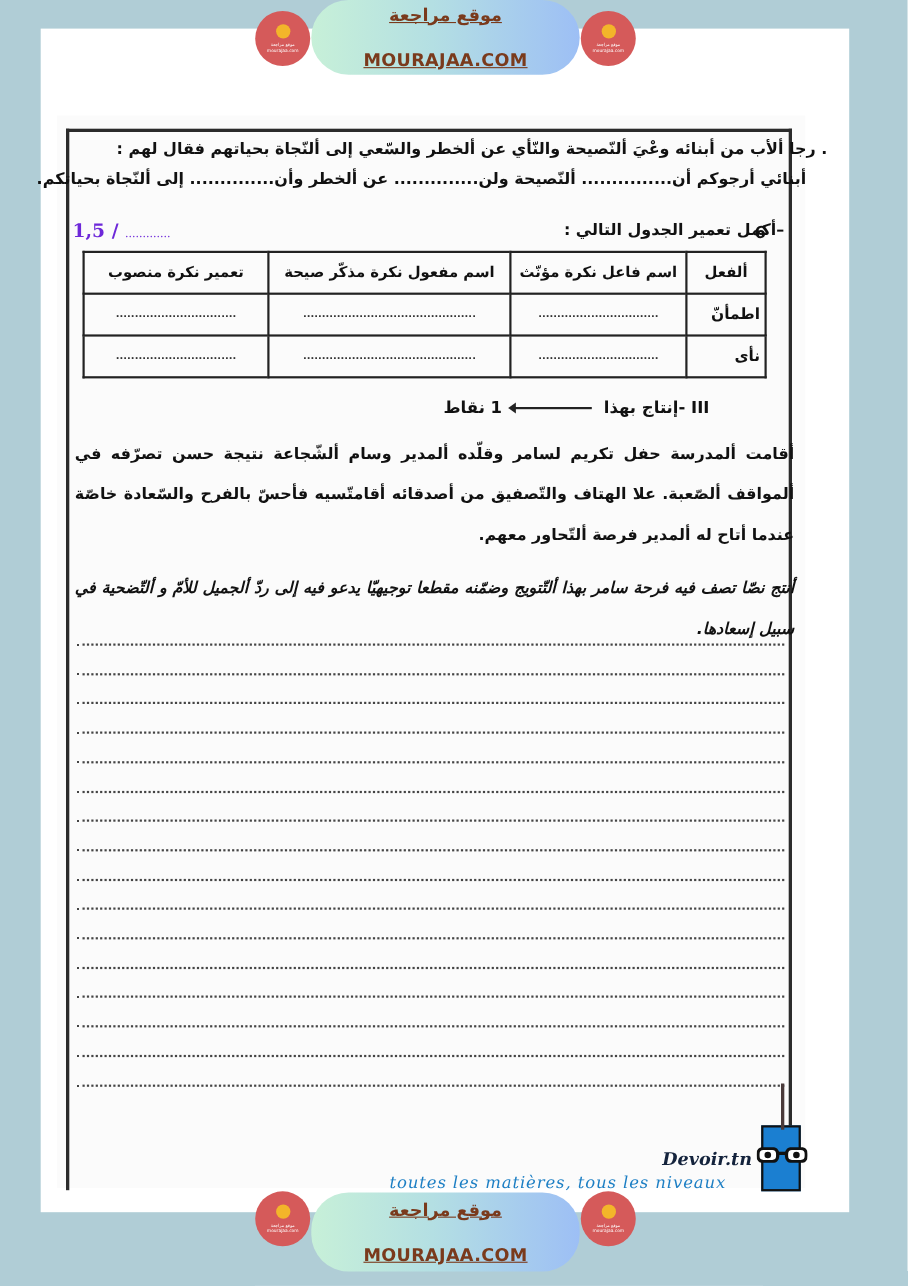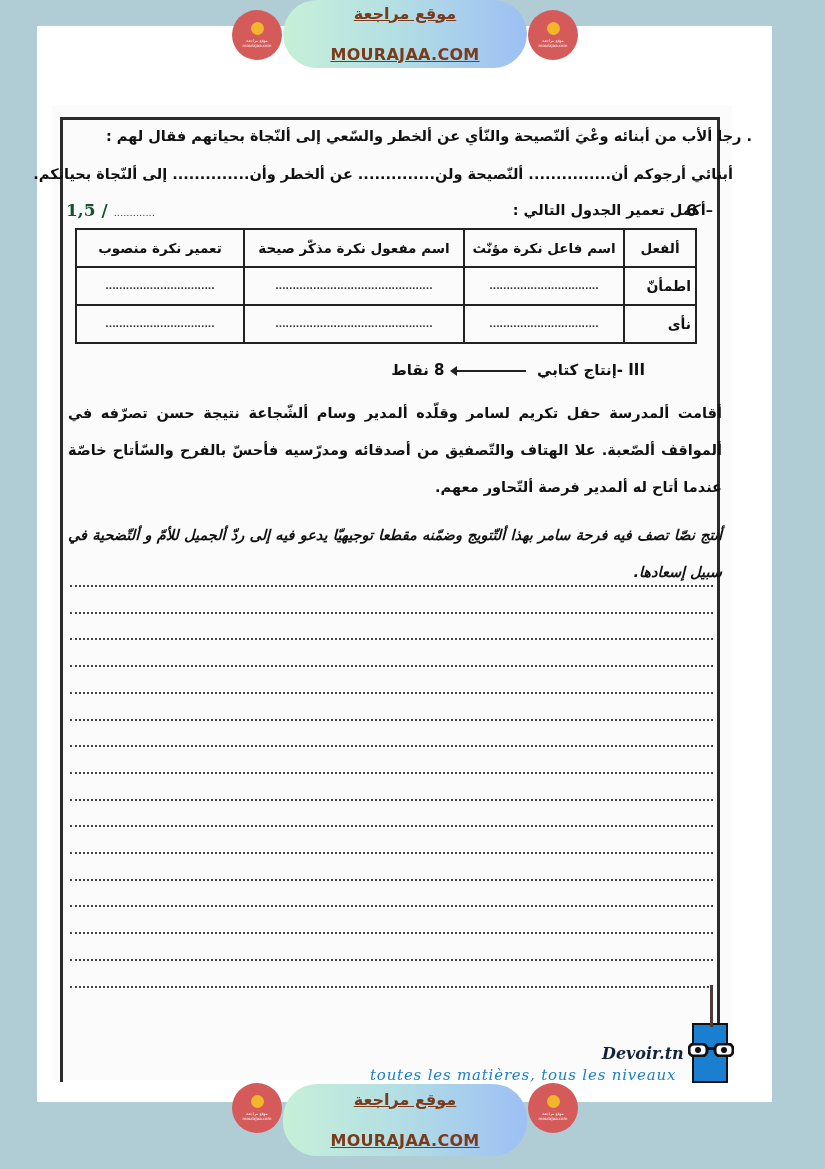--- a/index.html
+++ b/index.html
@@ -10,38 +10,38 @@
   .banner .ar{font-family:"DejaVu Sans",sans-serif;font-weight:bold;font-size:16px;color:#7a3a1c;text-decoration:underline;line-height:20px;direction:rtl;text-align:right;}
   .banner .en{font-family:"DejaVu Sans",sans-serif;font-weight:bold;font-size:16px;color:#7a3a1c;text-decoration:underline;line-height:20px;letter-spacing:0.3px;margin-top:21px;}
   .badge{position:absolute;width:50px;height:50px;border-radius:50%;background:#d55a5a;display:flex;flex-direction:column;align-items:center;justify-content:center;}
   .badge .dot{width:13px;height:13px;border-radius:50%;background:#f3b52a;margin-bottom:3px;}
   .badge .txt{font-size:4px;color:#fff;line-height:5px;text-align:center;}
   
   .scan{position:absolute;left:52px;top:105px;width:680px;height:975px;background:#fbfbfb;}
   .frame{position:absolute;left:60px;top:117px;width:660px;height:965px;border:3px solid #2b2b2b;border-bottom:none;box-sizing:border-box;}
   .line{position:absolute;direction:rtl;font-family:"DejaVu Sans",sans-serif;font-weight:bold;color:#111;white-space:nowrap;}
   .l1{right:73px;top:128px;font-size:14.5px;}
-  .l2{right:92px;top:166px;font-size:14.5px;}
+  .l2{right:92px;top:155px;font-size:14.5px;}
   .l3{right:112px;top:202px;font-size:14.5px;}
   .qnum{position:absolute;left:686px;top:202px;font-size:15px;font-weight:bold;color:#111;}
-  .score{position:absolute;left:66px;top:200px;font-family:"DejaVu Serif",serif;font-weight:bold;font-size:17px;color:#14532d;}
+  .score{position:absolute;left:66px;top:200px;font-family:"DejaVu Serif",serif;font-weight:bold;font-size:17px;color:#6d28d9;}
   .score .dots{font-size:10px;font-weight:normal;letter-spacing:0;}
   table.grid{position:absolute;left:75px;top:228px;width:622px;height:116px;border-collapse:collapse;direction:rtl;}
   table.grid td,table.grid th{border:2px solid #222;text-align:center;font-weight:bold;font-size:13.5px;color:#111;padding:0 4px;}
   table.grid th{height:36px;}
   table.grid td.fill{font-size:9px;letter-spacing:0;color:#333;}
   table.grid td.verb{font-size:14px;text-align:right;}
   .sec3{position:absolute;right:180px;top:361px;font-weight:bold;font-size:15px;direction:rtl;color:#111;}
   .sec3 .arrow{display:inline-block;width:70px;height:2px;background:#222;vertical-align:middle;margin:0 6px;position:relative;}
   .sec3 .arrow:before{content:"";position:absolute;left:-6px;top:-4px;border-right:7px solid #222;border-top:5px solid transparent;border-bottom:5px solid transparent;}
   .para{position:absolute;left:68px;right:103px;direction:rtl;text-align:justify;text-align-last:right;font-weight:bold;font-size:14.5px;color:#111;line-height:37px;}
   .p1{top:395px;}
   .p2{top:517px;font-style:italic;}
   .dotline{position:absolute;left:70px;width:643px;border-bottom:2px dotted #444;height:0;}
-  .watermark{position:absolute;left:370px;top:1066px;font-family:"DejaVu Serif",serif;font-style:italic;font-size:15px;color:#1d7fc4;letter-spacing:0.8px;}
+  .watermark{position:absolute;left:354px;top:1066px;font-family:"DejaVu Serif",serif;font-style:italic;font-size:15px;color:#1d7fc4;letter-spacing:0.8px;}
   .devoir{position:absolute;left:602px;top:1044px;font-family:"DejaVu Serif",serif;font-style:italic;font-weight:bold;font-size:16px;color:#14233c;}
   .book{position:absolute;left:692px;top:1023px;width:36px;height:60px;background:#1b7fd1;border:2px solid #111;box-sizing:border-box;}
   .book .glasses{position:absolute;left:-6px;top:18px;width:46px;height:14px;}
   .book .pin{position:absolute;left:16px;top:-40px;width:3px;height:42px;background:#4a3a3a;}
 </style>
 </head>
 <body>
 
 <div class="page"></div>
 
@@ -87,26 +87,26 @@
   <tr>
     <td class="verb">نأى</td>
     <td class="fill">................................</td>
     <td class="fill">..............................................</td>
     <td class="fill">................................</td>
   </tr>
 </tbody>
   </table>
 
 <div class="sec3">
-  <span>III -إنتاج كتابي</span>
+  <span>III -إنتاج بهذا</span>
   <span class="arrow"></span>
-  <span>8 نقاط</span>
+  <span>1 نقاط</span>
 </div>
 
-<div class="para p1">أقامت ألمدرسة حفل تكريم لسامر وقلّده ألمدير وسام ألشّجاعة نتيجة حسن تصرّفه في ألمواقف ألصّعبة. علا الهتاف والتّصفيق من أصدقائه ومدرّسيه فأحسّ بالفرح والسّأتاح خاصّة عندما أتاح له ألمدير فرصة ألتّحاور معهم.</div>
+<div class="para p1">أقامت ألمدرسة حفل تكريم لسامر وقلّده ألمدير وسام ألشّجاعة نتيجة حسن تصرّفه في ألمواقف ألصّعبة. علا الهتاف والتّصفيق من أصدقائه أقامتّسيه فأحسّ بالفرح والسّعادة خاصّة عندما أتاح له ألمدير فرصة ألتّحاور معهم.</div>
 <div class="para p2">أنتج نصّا تصف فيه فرحة سامر بهذا ألتّتويج وضمّنه مقطعا توجيهيّا يدعو فيه إلى ردّ ألجميل للأمّ و ألتّضحية في سبيل إسعادها.</div>
 
 <div id="lines">
     <div class="dotline" style="top: 585px;"></div>
     <div class="dotline" style="top: 611.7px;"></div>
     <div class="dotline" style="top: 638.4px;"></div>
     <div class="dotline" style="top: 665.1px;"></div>
     <div class="dotline" style="top: 691.8px;"></div>
     <div class="dotline" style="top: 718.5px;"></div>
     <div class="dotline" style="top: 745.2px;"></div>

